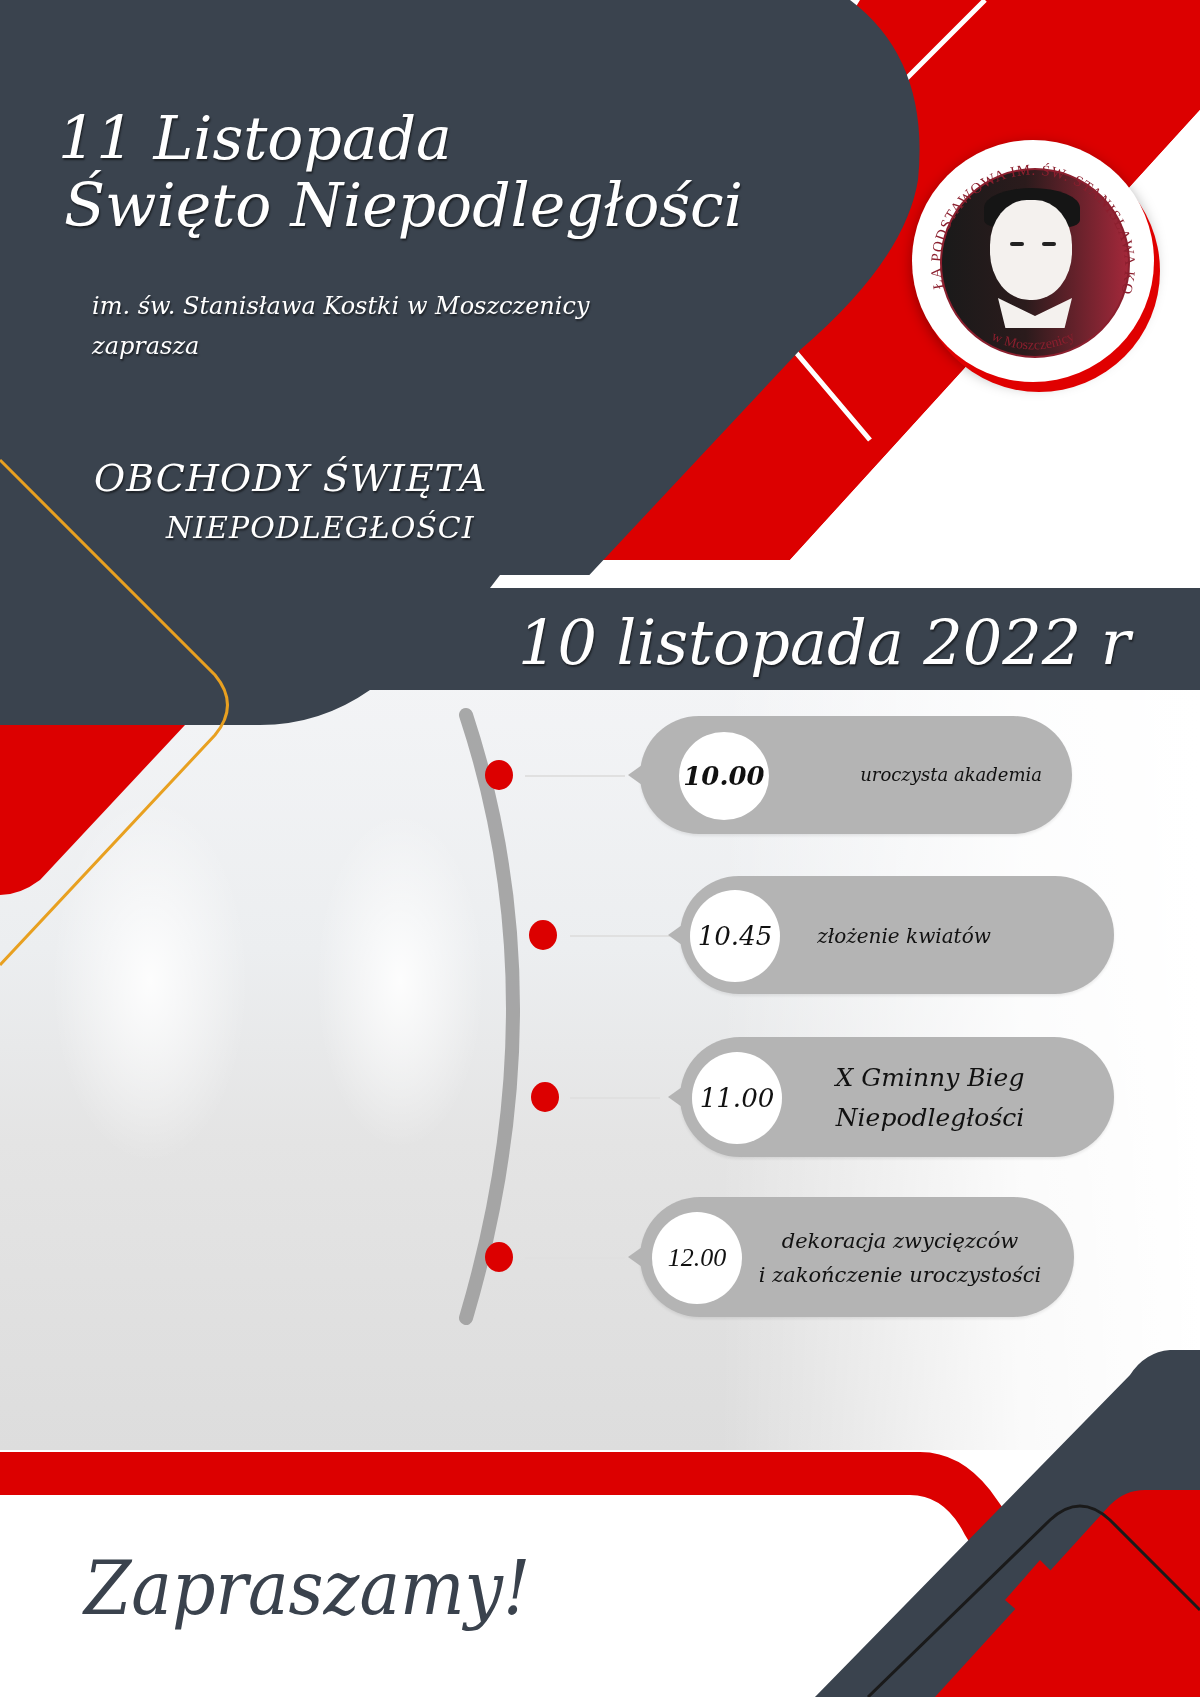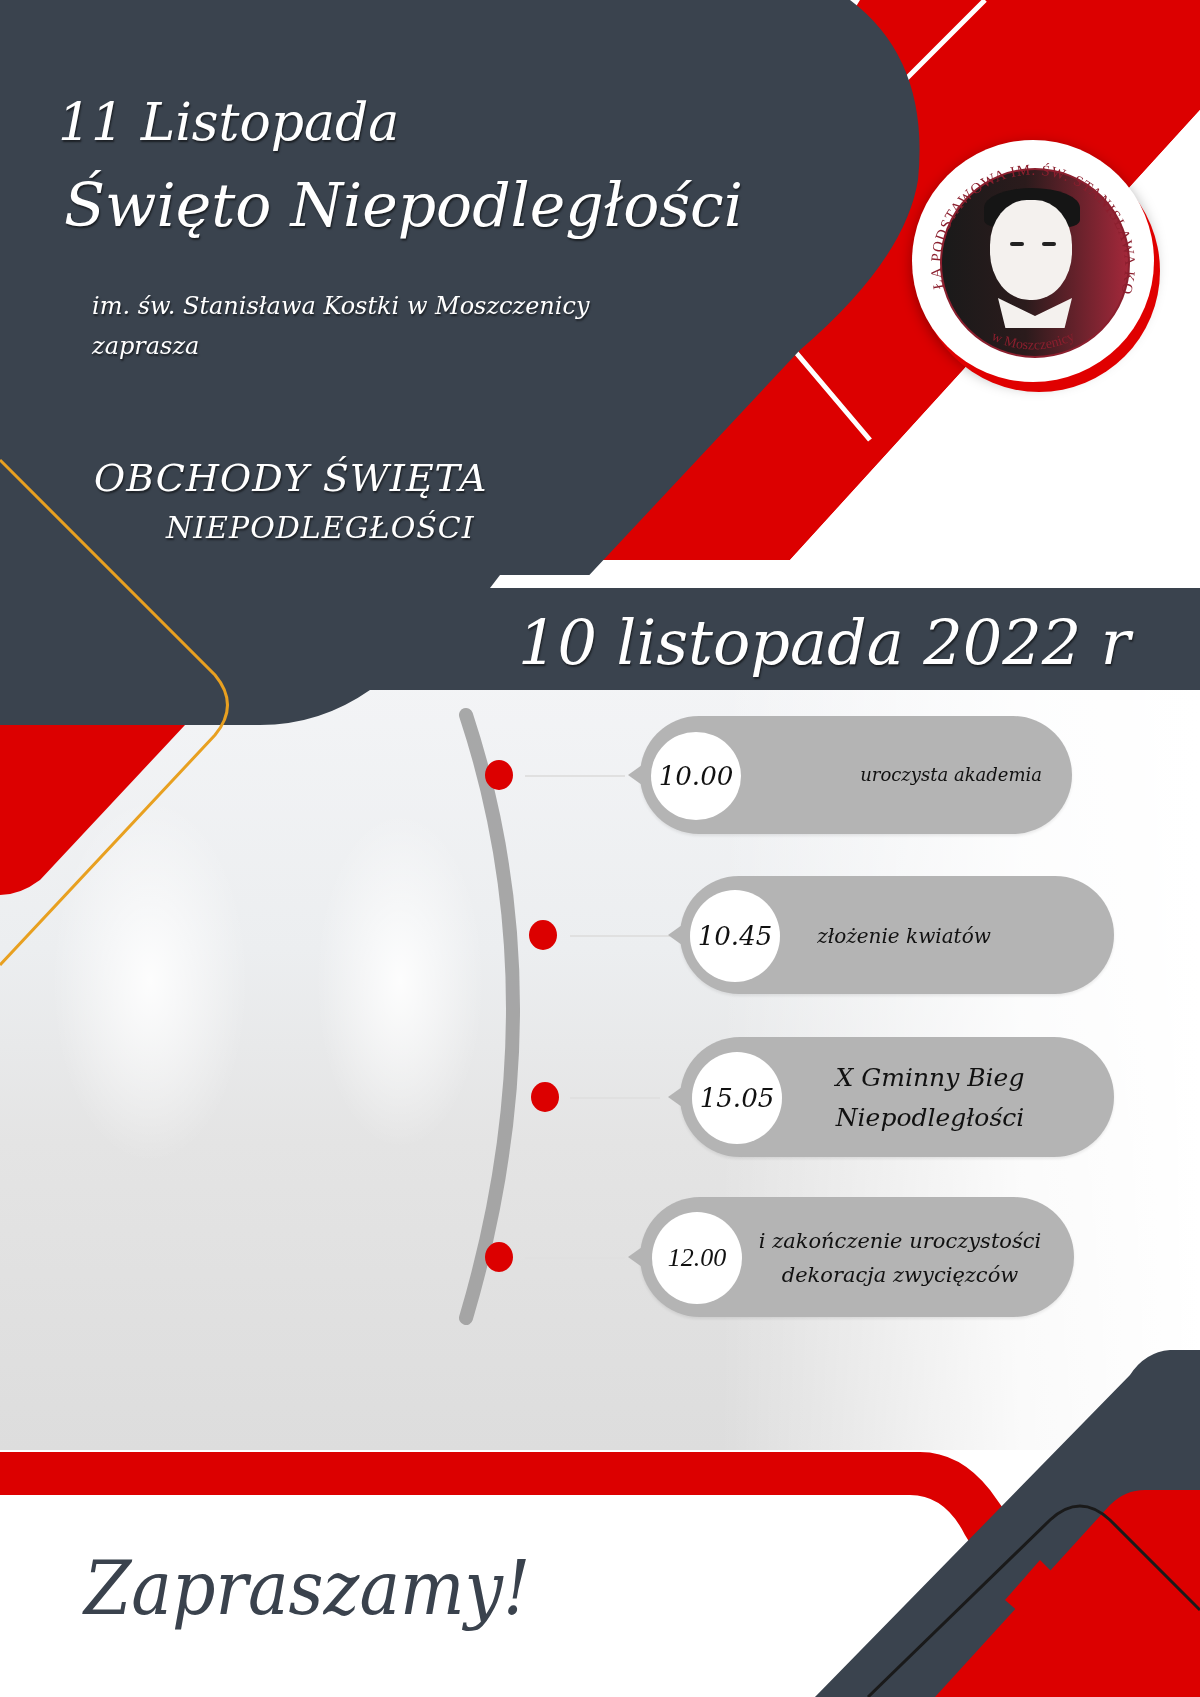--- a/index.html
+++ b/index.html
@@ -24,21 +24,21 @@
       background: linear-gradient(90deg, rgba(255,255,255,0) 0%, rgba(255,255,255,0) 60%, rgba(255,255,255,0.85) 85%, #ffffff 100%);
     }
 
     
     .t-main {
       color: #ffffff; font-style: italic;
       font-family: "DejaVu Serif", "Liberation Serif", serif;
       text-shadow: 1px 2px 2px rgba(0,0,0,0.55);
       white-space: nowrap;
     }
-    .title1 { left: 58px; top: 92px; font-size: 52px; line-height: 60px; text-align: center; }
+    .title1 { left: 58px; top: 108px; font-size: 60px; line-height: 60px; text-align: center; }
     .title2 { left: 64px; top: 175px; font-size: 60px; line-height: 60px; }
     .invite { left: 92px; top: 286px; font-size: 24px; line-height: 40px; }
     .invite div { white-space: nowrap; }
     .obch1 { left: 94px; top: 458px; font-size: 38px; line-height: 40px; letter-spacing: 1px; }
     .obch2 { left: 166px; top: 508px; font-size: 30px; line-height: 40px; letter-spacing: 1px; }
     .date  { left: 518px; top: 603px; font-size: 62px; line-height: 80px; }
 
     
     .logo {
       left: 912px; top: 140px; width: 242px; height: 242px; border-radius: 50%;
@@ -167,52 +167,52 @@
 </div>
 
 <div class="abs t-main date">10 listopada 2022 r</div>
 
 <div>
 
   <div class="row">
     <div class="dot" style="left:485px; top:760px;"></div>
     <div class="conn" style="left:525px; top:775px; width:100px;"></div>
     <div class="pill" style="left:640px; top:716px; width:432px; height:118px;"></div>
-    <div class="time-circle" style="left:651px; top:732px; width:90px; height:88px;">10.00</div>
+    <div class="time-circle" style="left:679px; top:732px; width:90px; height:88px;font-weight:bold;">10.00</div>
     <div class="desc" style="left:752px; top:732px; width:290px; height:86px; font-size:18px; line-height:40px;align-items:flex-end;">
       <div>uroczysta akademia</div>
     </div>
   </div>
 
   <div class="row">
     <div class="dot" style="left:529px; top:920px;"></div>
     <div class="conn" style="left:570px; top:935px; width:100px;"></div>
     <div class="pill" style="left:680px; top:876px; width:434px; height:118px;"></div>
     <div class="time-circle" style="left:690px; top:890px; width:90px; height:92px;">10.45</div>
     <div class="desc" style="left:754px; top:890px; width:300px; height:92px; font-size:20px; line-height:36px;font-style:italic;">
       <div>złożenie kwiatów</div>
     </div>
   </div>
 
   <div class="row">
     <div class="dot" style="left:531px; top:1082px;"></div>
     <div class="conn" style="left:570px; top:1097px; width:90px;"></div>
     <div class="pill" style="left:680px; top:1037px; width:434px; height:120px;"></div>
-    <div class="time-circle" style="left:692px; top:1052px; width:90px; height:92px;">15.05</div>
+    <div class="time-circle" style="left:692px; top:1052px; width:90px; height:92px;">11.00</div>
     <div class="desc" style="left:790px; top:1052px; width:280px; height:92px; font-size:25px; line-height:40px;">
       <div>X Gminny Bieg</div>
       <div>Niepodległości</div>
     </div>
   </div>
 
   <div class="row">
     <div class="dot" style="left:485px; top:1242px;"></div>
     <div class="conn" style="left:525px; top:1257px; width:100px;"></div>
     <div class="pill" style="left:640px; top:1197px; width:434px; height:120px;"></div>
     <div class="time-circle" style="left:652px; top:1212px; width:90px; height:92px;font-family:Liberation Serif, serif;">12.00</div>
     <div class="desc" style="left:742px; top:1212px; width:316px; height:92px; font-size:21px; line-height:34px;">
+      <div>dekoracja zwycięzców</div>
       <div>i zakończenie uroczystości</div>
-      <div>dekoracja zwycięzców</div>
     </div>
   </div>
 </div>
 
 <div class="abs zapraszamy">Zapraszamy!</div>
 
 </body></html>

